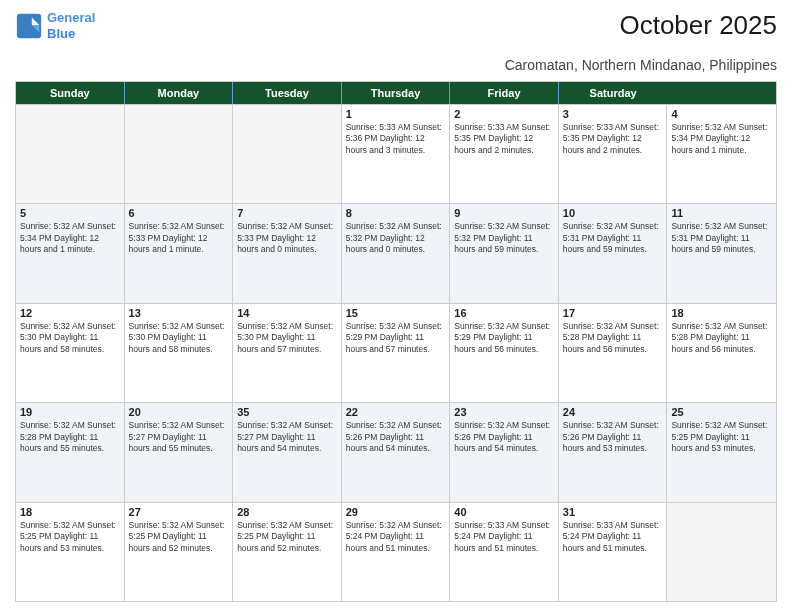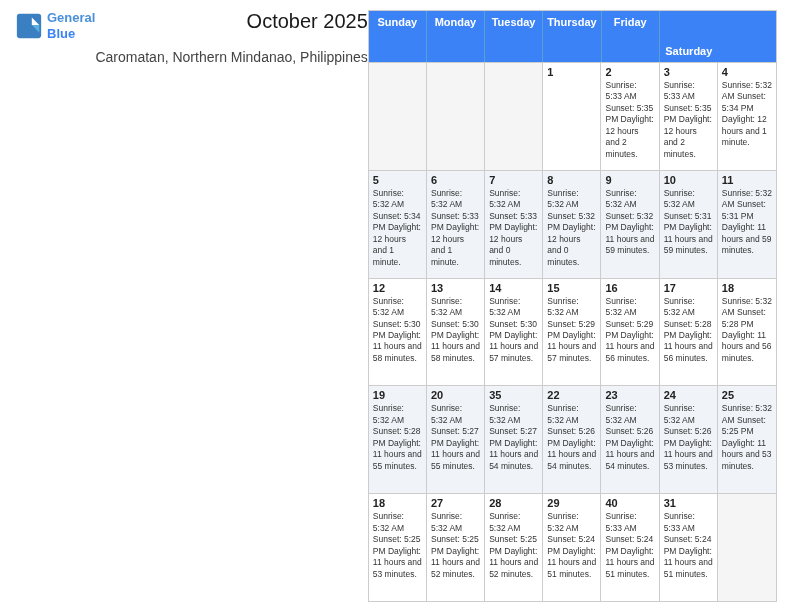--- a/index.html
+++ b/index.html
@@ -8,21 +8,21 @@
       background: #fff;
       width: 792px;
       height: 612px;
       overflow: hidden;
     }
     .page {
       width: 792px;
       height: 612px;
       padding: 10px 15px;
       display: flex;
-      flex-direction: row;
+      flex-direction: column;
     }
     .header {
       display: flex;
       justify-content: space-between;
       align-items: flex-start;
       margin-bottom: 8px;
     }
     .logo {
       display: flex;
       align-items: center;
@@ -38,49 +38,49 @@
       color: #4a90d9;
     }
     .logo-icon {
       width: 28px;
       height: 28px;
     }
     .title-block {
       text-align: right;
     }
     .month-title {
-      font-size: 20px;
+      font-size: 26px;
       font-weight: 300;
       color: #1a1a1a;
     }
     .location-title {
       font-size: 14px;
       color: #444;
       margin-top: 16px;
     }
     .calendar {
       flex: 1;
       display: flex;
       flex-direction: column;
       border: 1px solid #ccc;
     }
     .cal-header {
       display: grid;
       grid-template-columns: repeat(7, 1fr);
-      background: #3b82f6;
+      background: #14532d;
     }
     .cal-header-cell {
       color: #fff;
       font-size: 11px;
       font-weight: bold;
       padding: 5px 4px;
       text-align: center;
       border-right: 1px solid #5a9fd1;
     }
-    .cal-header-cell:last-child { border-right: none; margin-top: 29px; }
+    .cal-header-cell:last-child { border-right: none; }
     .cal-body {
       display: flex;
       flex-direction: column;
       flex: 1;
     }
     .cal-row {
       display: grid;
       grid-template-columns: repeat(7, 1fr);
       flex: 1;
       border-top: 1px solid #ccc;
@@ -140,20 +140,23 @@
       <div class="cal-header-cell">Friday</div>
       <div class="cal-header-cell">Saturday</div>
     </div>
     <div class="cal-body" id="cal-body">
     <div class="cal-row">
           <div class="cal-cell empty"></div>
           <div class="cal-cell empty"></div>
           <div class="cal-cell empty"></div>
           <div class="cal-cell">
             <div class="day-number">1</div>
+            <div class="cell-text">Sunrise: 5:33 AM
+Sunset: 5:36 PM
+Daylight: 12 hours and 3 minutes.</div>
           </div>
           <div class="cal-cell">
             <div class="day-number">2</div>
             <div class="cell-text">Sunrise: 5:33 AM
 Sunset: 5:35 PM
 Daylight: 12 hours and 2 minutes.</div>
           </div>
           <div class="cal-cell">
             <div class="day-number">3</div>
             <div class="cell-text">Sunrise: 5:33 AM

